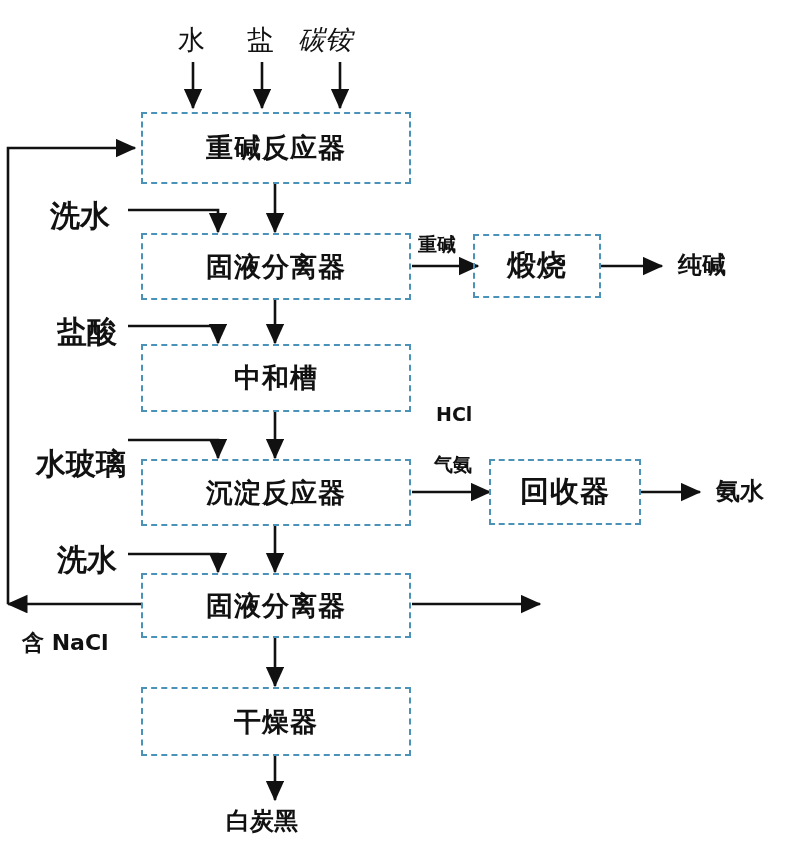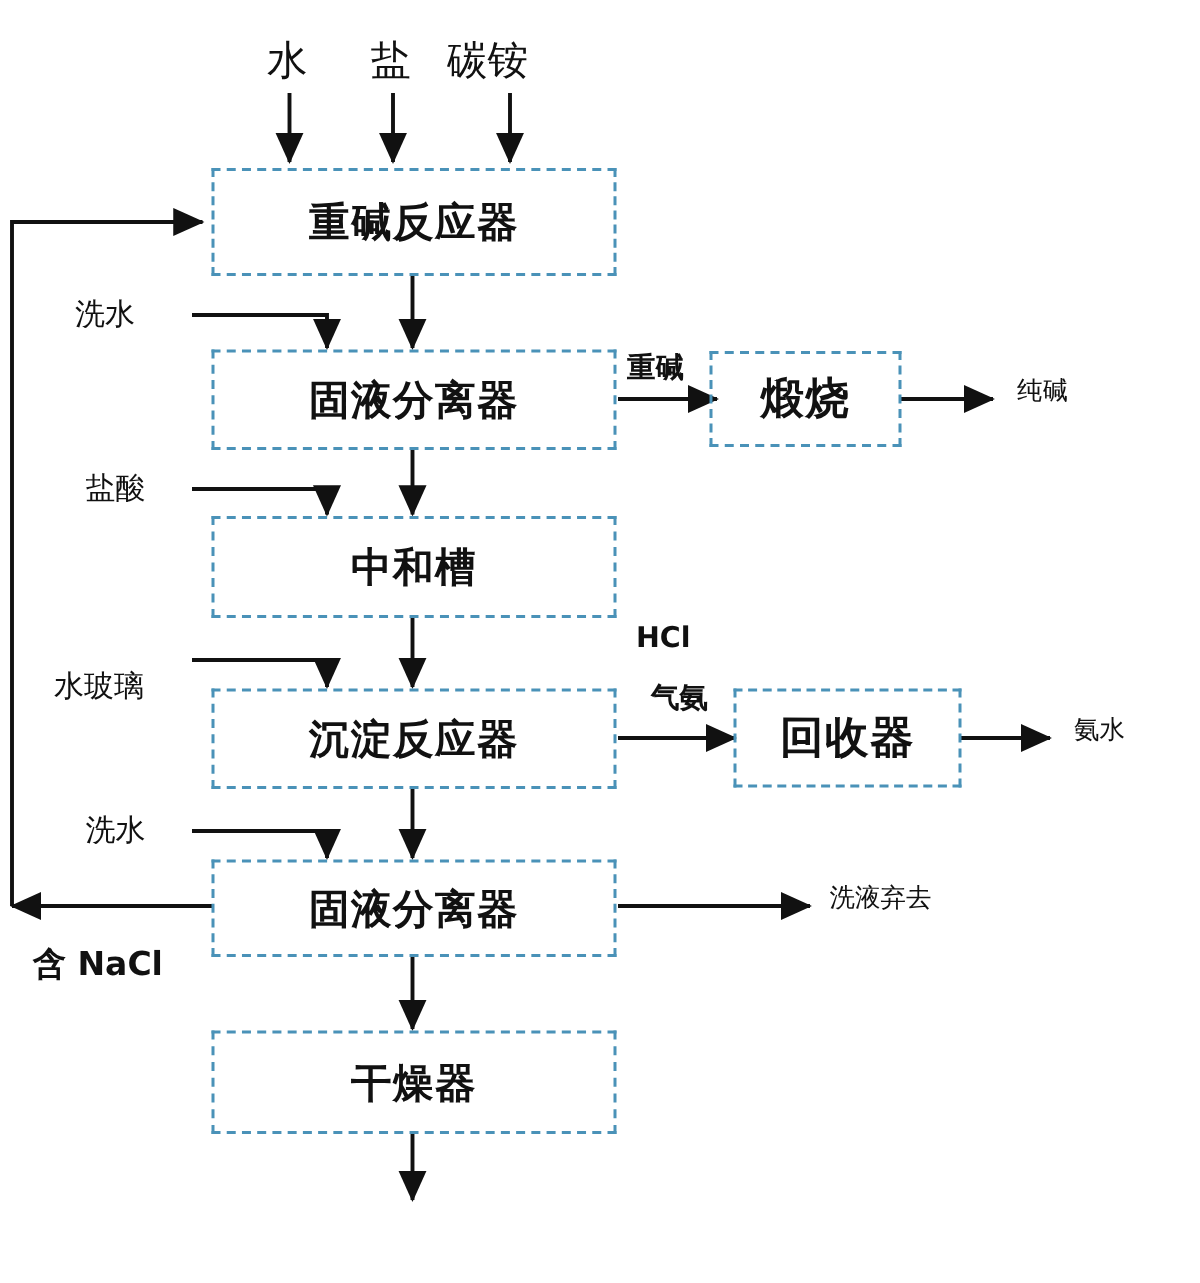--- a/index.html
+++ b/index.html
@@ -46,26 +46,26 @@
   }
   .side-unit .unit-label {
     font-size: 29px;
   }
   .txt {
     position: absolute;
     color: #111111;
     white-space: nowrap;
   }
   .feed-label {
-    font-size: 20px;
-    font-weight: normal;
+    font-size: 30px;
+    font-weight: bold;
   }
   .product-label {
-    font-size: 17px;
-    font-weight: normal;
+    font-size: 24px;
+    font-weight: bold;
   }
   .stream-label {
     font-size: 19px;
     font-weight: bold;
   }
   .stream-label-bold {
     font-size: 22px;
     font-weight: bold;
   }
   .inlet-label {
@@ -108,21 +108,21 @@
     <path d="M640,492 L700,492" fill="none" stroke="#111111" stroke-width="2.6" marker-end="url(#arrow)"></path>
 
     <path d="M412,604 L540,604" fill="none" stroke="#111111" stroke-width="2.6" marker-end="url(#arrow)"></path>
 
     <path d="M142,604 L8,604" fill="none" stroke="#111111" stroke-width="2.6" marker-end="url(#arrow)"></path>
     <path d="M8,604 L8,148 L135,148" fill="none" stroke="#111111" stroke-width="2.6" marker-end="url(#arrow)"></path>
   </svg>
 
   <div class="txt inlet-label" style="left:178px; top:22px;">水</div>
   <div class="txt inlet-label" style="left:247px; top:22px;">盐</div>
-  <div class="txt inlet-label" style="left:298px; top:22px;">碳铵</div>
+  <div class="txt inlet-label" style="left:298px; top:22px;font-style:italic;">碳铵</div>
 
   <div class="unit main-unit" style="left:141px; top:112px; width:270px; height:72px;">
     <span class="unit-label">重碱反应器</span>
   </div>
 
   <div class="unit main-unit" style="left:141px; top:233px; width:270px; height:67px;">
     <span class="unit-label">固液分离器</span>
   </div>
 
   <div class="unit main-unit" style="left:141px; top:459px; width:270px; height:67px;">
@@ -148,21 +148,21 @@
   <div class="unit side-unit" style="left:489px; top:459px; width:152px; height:66px;">
     <span class="unit-label">回收器</span>
   </div>
 
   <div class="txt feed-label" style="left:50px; top:196px;">洗水</div>
   <div class="txt feed-label" style="left:57px; top:312px;">盐酸</div>
   <div class="txt feed-label" style="left:36px; top:426px;margin-top:18px;">水玻璃</div>
   <div class="txt feed-label" style="left:57px; top:540px;">洗水</div>
 
   <div class="txt stream-label" style="left:418px; top:232px;">重碱</div>
-  <div class="txt stream-label" style="left:424px; top:403px;margin-top:11px;">HCl</div>
+  <div class="txt stream-label" style="left:436px; top:403px;">HCl</div>
   <div class="txt stream-label" style="left:434px; top:452px;">气氨</div>
   <div class="txt stream-label-bold" style="left:22px; top:628px;">含 NaCl</div>
 
   <div class="txt product-label" style="left:678px; top:249px;">纯碱</div>
   <div class="txt product-label" style="left:716px; top:475px;">氨水</div>
-  <div class="txt product-label" style="left:553px; top:587px;">洗液弃去</div>
+  <div class="txt product-label" style="left:226px; top:805px;">白炭黑</div>
 
 </div>
 
 </body></html>

